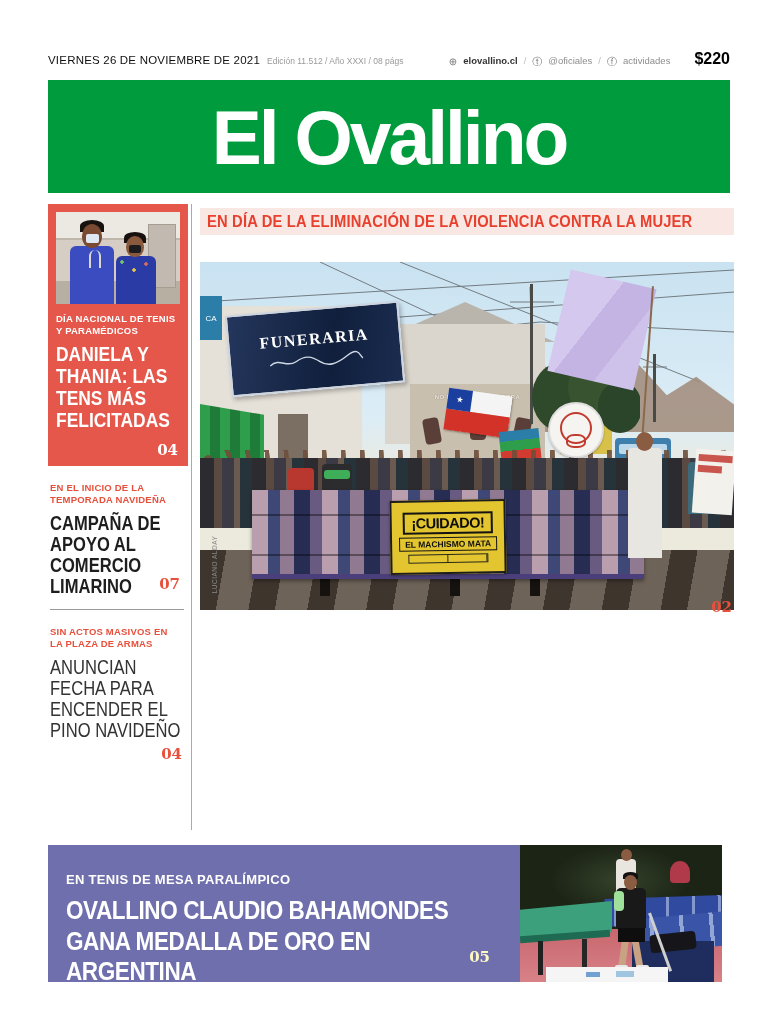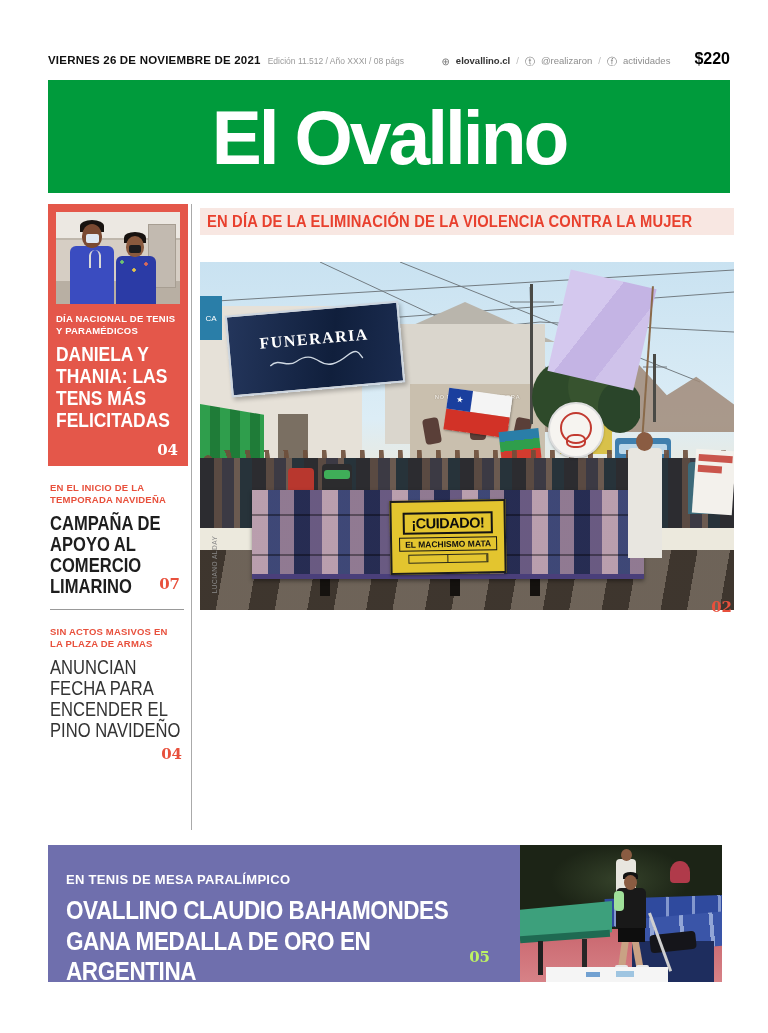--- a/index.html
+++ b/index.html
@@ -3,21 +3,21 @@
 <meta charset="utf-8">
 <style>
   html,body{margin:0;padding:0;background:#fff;}
   .page{position:relative;width:768px;height:1033px;background:#ffffff;overflow:hidden;
         font-family:"Liberation Sans",sans-serif;color:#1a1a1a;}
 
   
   .topbar{position:absolute;top:50px;left:48px;width:682px;display:flex;
           justify-content:space-between;align-items:baseline;}
   .topbar-left{display:flex;align-items:baseline;gap:7px;}
-  .date{font-size:11.5px;font-weight:bold;letter-spacing:.2px;color:#111;}
+  .date{font-size:11.5px;font-weight:normal;letter-spacing:.2px;color:#111;}
   .edition{font-size:8.5px;color:#9a9a9a;}
   .topbar-right{display:flex;align-items:baseline;gap:6px;font-size:9.5px;color:#8d8d8d;}
   .soc-ico{font-size:10px;color:#777;position:relative;top:1px;}
   .soc-strong{font-weight:bold;color:#333;}
   .sep{color:#bbb;}
   .price{font-size:16px;font-weight:bold;color:#000;margin-left:18px;}
 
   
   .masthead{position:absolute;top:80px;left:48px;width:682px;height:113px;background:#009B3C;
             display:flex;align-items:center;justify-content:center;}
@@ -153,21 +153,21 @@
              font-weight:bold;font-size:15px;color:#E8503C;}
 
   
   .bottom-row{position:absolute;top:845px;left:48px;width:674px;height:137px;display:flex;}
   .purple{width:472px;flex:0 0 472px;background:#6F6FAD;color:#fff;padding:27px 18px;
           box-sizing:border-box;position:relative;}
   .purple .kicker{font-size:13px;letter-spacing:.3px;}
   .p-headline{font-weight:bold;font-size:26.5px;line-height:1.15;letter-spacing:-.5px;margin-top:7px;
               width:118%;transform:scaleX(.85);transform-origin:left top;}
   .p-page{position:absolute;right:30px;bottom:16px;font-family:"DejaVu Serif",serif;
-          font-weight:bold;font-size:15px;color:#bef264;}
+          font-weight:bold;font-size:15px;color:#fef9c3;}
 
   
   .tennis{width:202px;flex:0 0 202px;position:relative;overflow:hidden;background:#1c2416;}
   .tn-glow{left:30px;top:0;width:140px;height:70px;background:radial-gradient(ellipse at center,#35422a 0%,transparent 70%);}
   .tn-ref-body{left:96px;top:14px;width:20px;height:34px;background:#e8e6df;border-radius:4px 4px 0 0;}
   .tn-ref-head{left:101px;top:4px;width:11px;height:12px;background:#8a5c42;border-radius:50%;}
   .tn-ref-legs{left:98px;top:47px;width:16px;height:16px;background:#b8a878;}
   .tn-ring{left:150px;top:16px;width:20px;height:22px;background:#b03a4a;border-radius:50% 50% 4px 4px;}
   .tn-barrier1{left:85px;top:52px;width:120px;height:28px;background:#2f4a9e;transform:rotate(-2deg);
                background-image:repeating-linear-gradient(90deg,transparent 0 9px,rgba(200,215,245,.55) 9px 12px,transparent 12px 26px);}
@@ -203,21 +203,21 @@
   <div class="topbar">
     <div class="topbar-left">
       <span class="date">VIERNES 26 DE NOVIEMBRE DE 2021</span>
       <span class="edition">Edición 11.512 / Año XXXI / 08 págs</span>
     </div>
     <div class="topbar-right">
       <span class="soc-ico">⊕</span>
       <span class="soc-strong">elovallino.cl</span>
       <span class="sep">/</span>
       <span class="soc-ico">ⓣ</span>
-      <span>@realizaron</span>
+      <span>@oficiales</span>
       <span class="sep">/</span>
       <span class="soc-ico">ⓕ</span>
       <span>actividades</span>
       <span class="price">$220</span>
     </div>
   </div>
 
   <div class="masthead">
     <div class="masthead-title">El Ovallino</div>
   </div>

